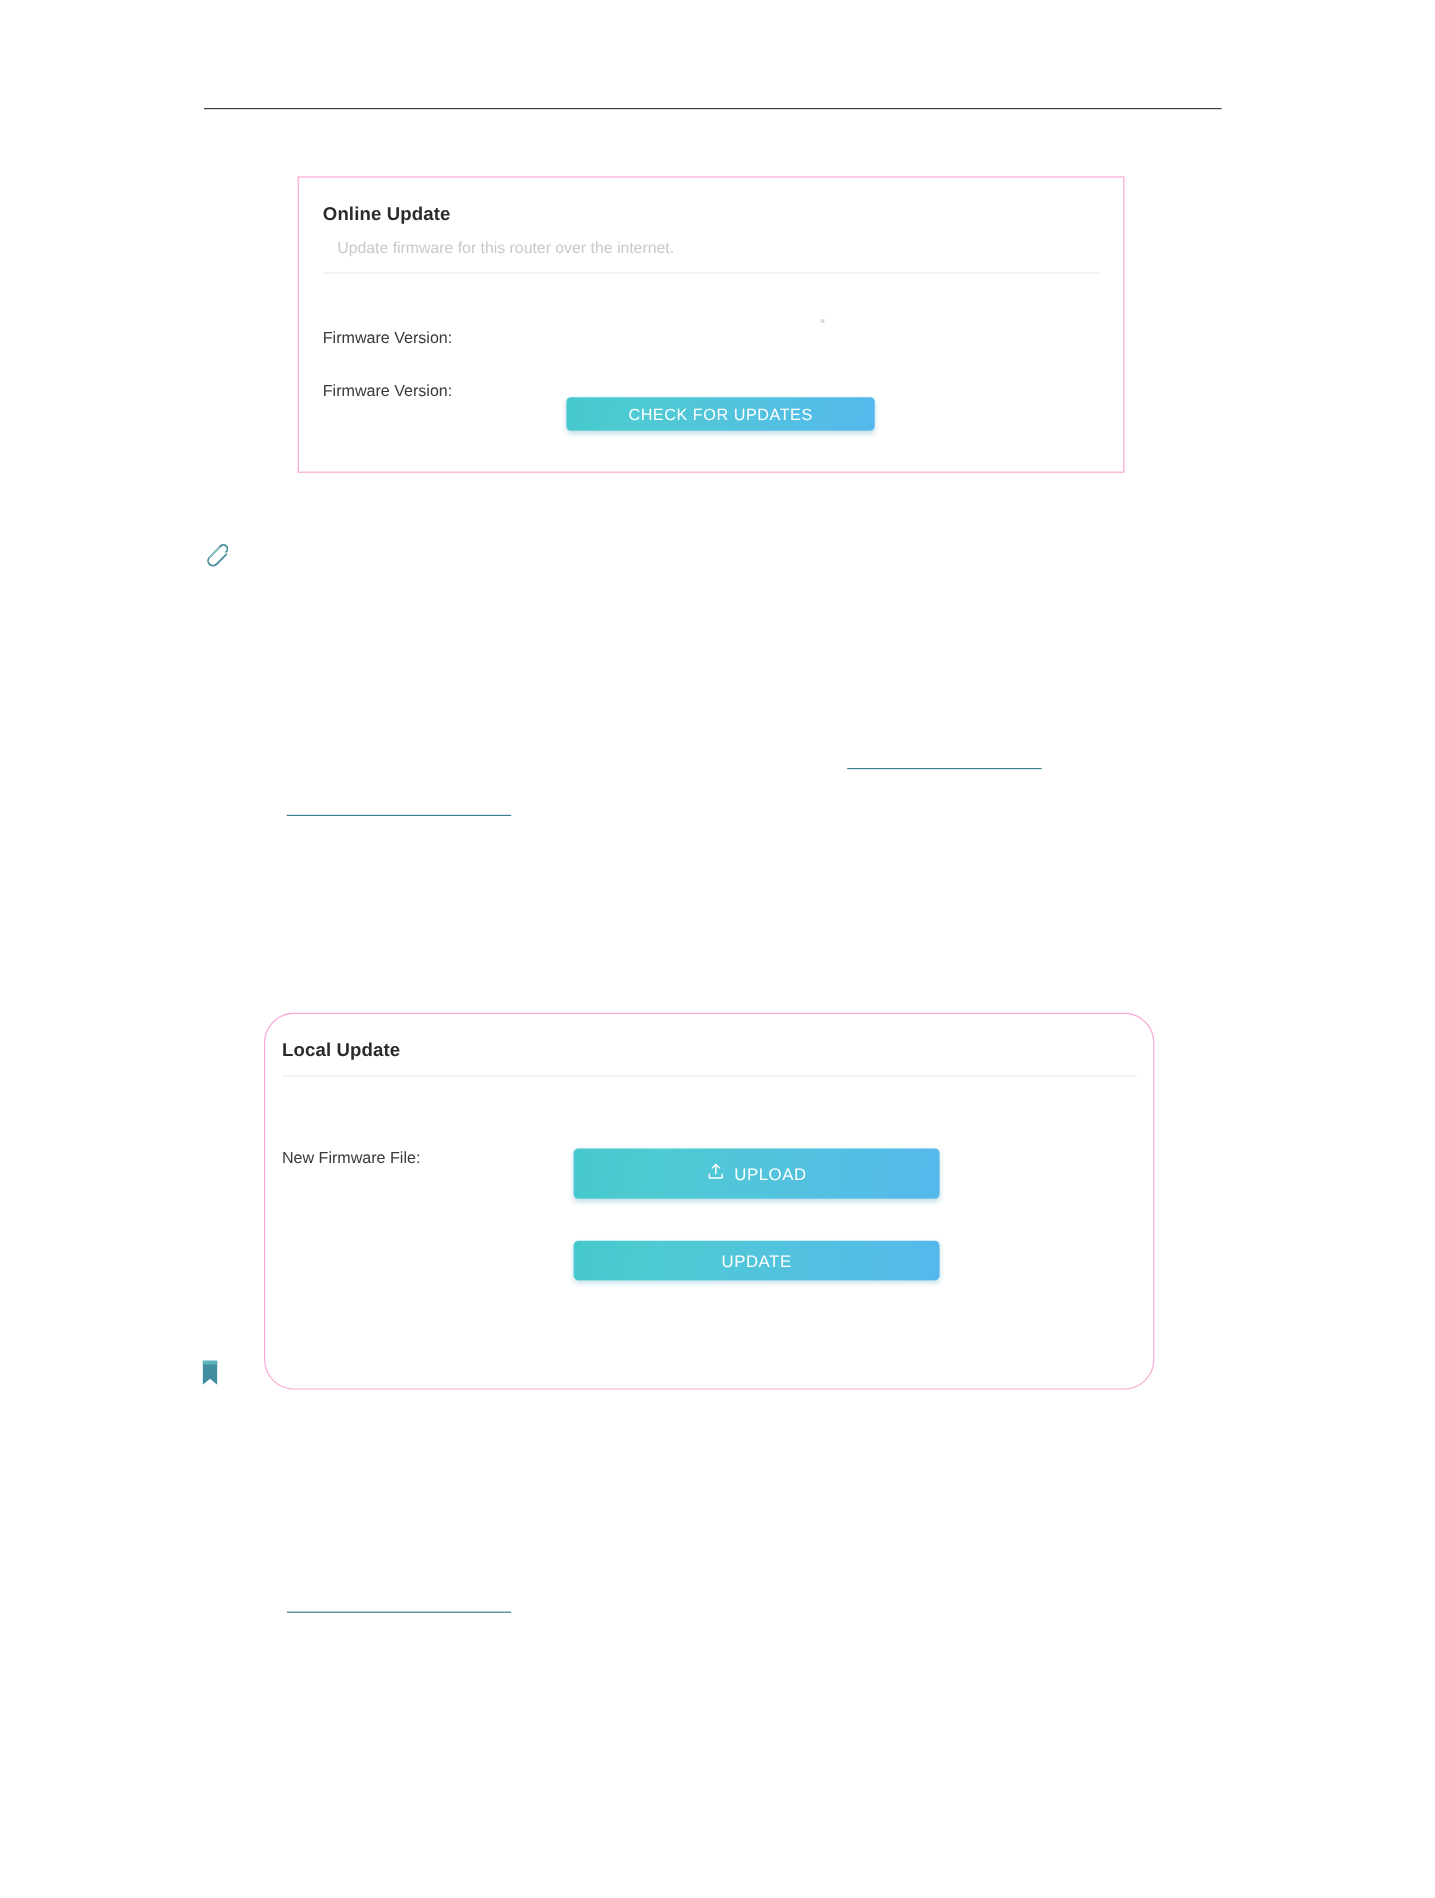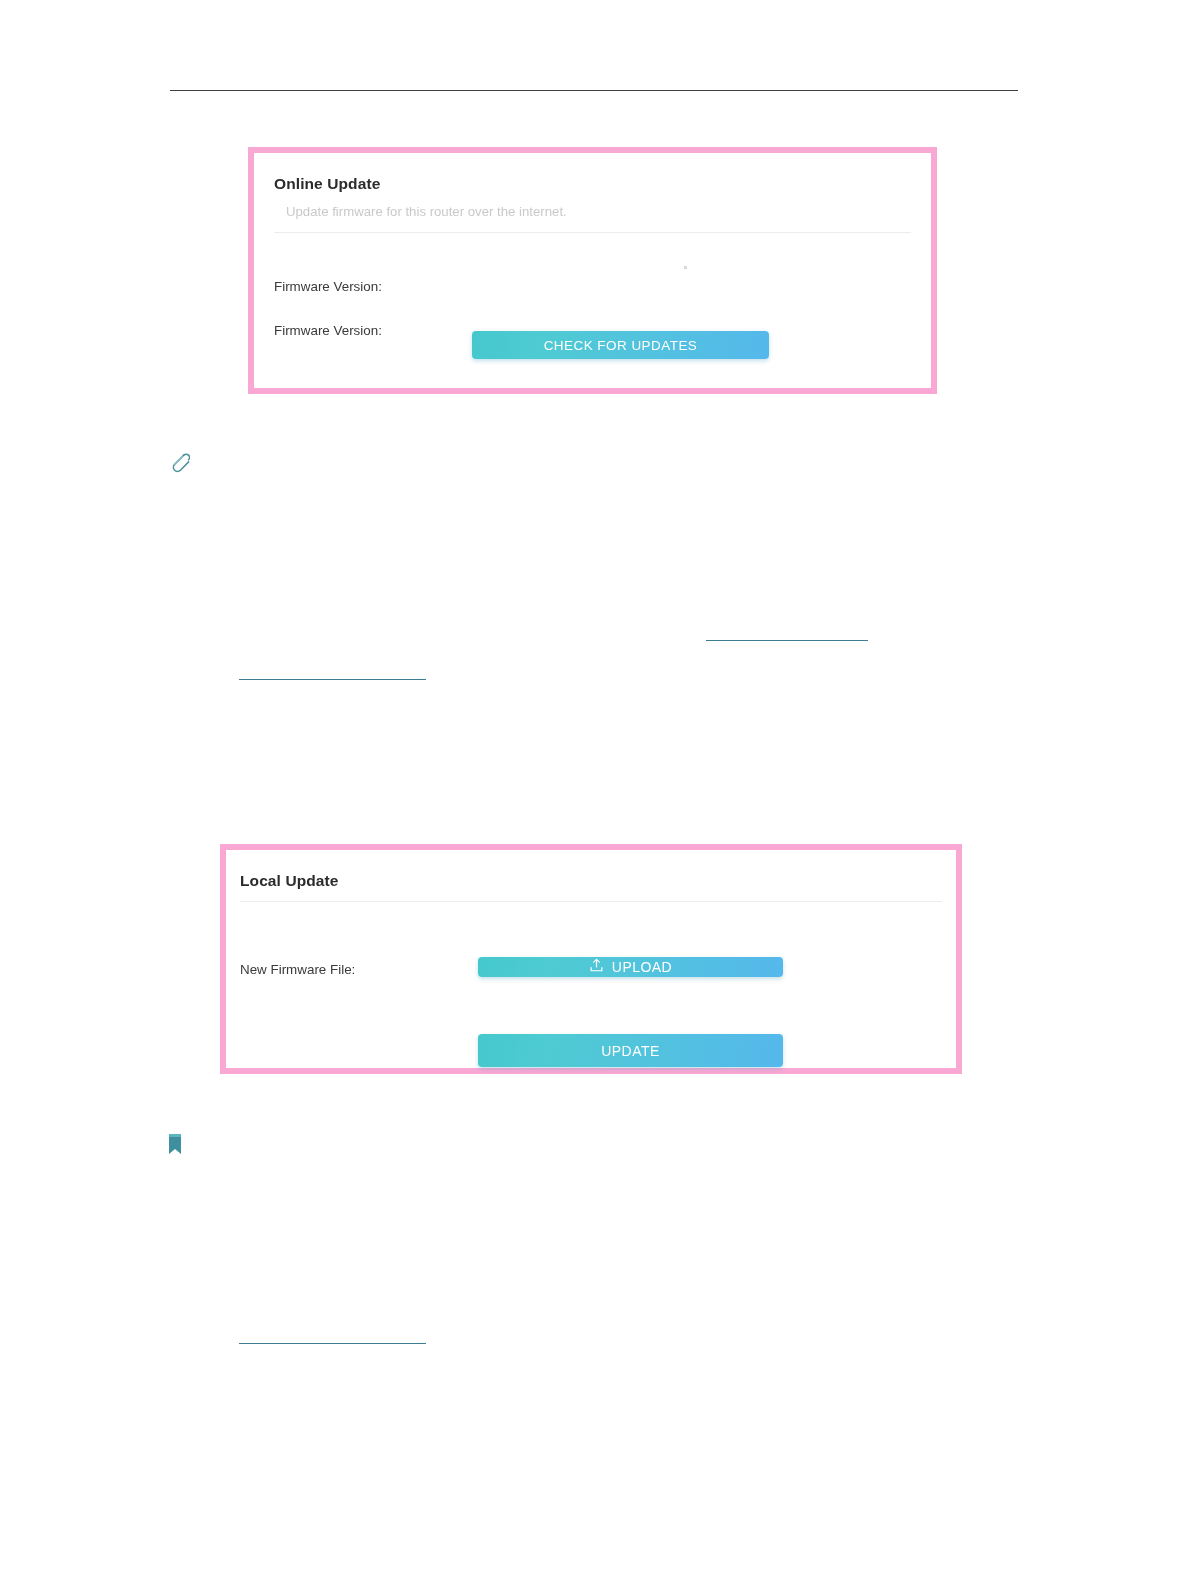--- a/index.html
+++ b/index.html
@@ -27,21 +27,21 @@
     top: 90px;
     width: 848px;
     height: 0;
     border-top: 1.6px solid #3f3f3f;
   }
 
   
   .card {
     position: absolute;
     background: #ffffff;
-    border: 6px solid #f9a8d4;
+    border: 1px solid #f9a8d4;
     box-sizing: border-box;
   }
   .card-header {
     padding: 22px 20px 10px 20px;
   }
   .card-title {
     font-size: 15.5px;
     font-weight: bold;
     color: #2b2b2b;
     letter-spacing: 0.1px;
@@ -99,31 +99,31 @@
     justify-content: center;
     gap: 8px;
     box-shadow: 0 2px 4px rgba(60, 150, 180, 0.30);
     background: linear-gradient(100deg, #45c8cd 0%, #4ecbd2 22%, #52c3dd 55%, #55b8ec 100%);
   }
 
   .btn-check {
     position: absolute;
     left: 472px;
     top: 331px;
-    width: 297px;
+    width: 257px;
     height: 28px;
     font-size: 13.5px;
     text-align: right;
   }
   .btn-upload {
     position: absolute;
     left: 478px;
     top: 957px;
     width: 305px;
-    height: 20px;
+    height: 42px;
   }
   .btn-update {
     position: absolute;
     left: 478px;
     top: 1034px;
     width: 305px;
     height: 33px;
   }
 
   .upload-icon { display: block; }
@@ -203,21 +203,21 @@
   <a class="link-rule link-a">
     <span></span>
   </a>
   <a class="link-rule link-b">
     <span></span>
   </a>
   <a class="link-rule link-c">
     <span></span>
   </a>
 
-  <div class="card" style="left:220px; top:844px; width:742px; height:230px;">
+  <div class="card" style="left:220px; top:844px; width:742px; height:314px;border-radius:25px;">
     <div class="card-header" style="padding-left:14px; padding-right:14px;">
       <div class="card-title">Local Update</div>
       <div class="card-divider"></div>
     </div>
     <div class="card-body" style="padding-left:14px;">
       <div class="field-row" style="margin-top:26px;">
         <span class="field-label">New Firmware File:</span>
         <span class="field-value"></span>
       </div>
     </div>

